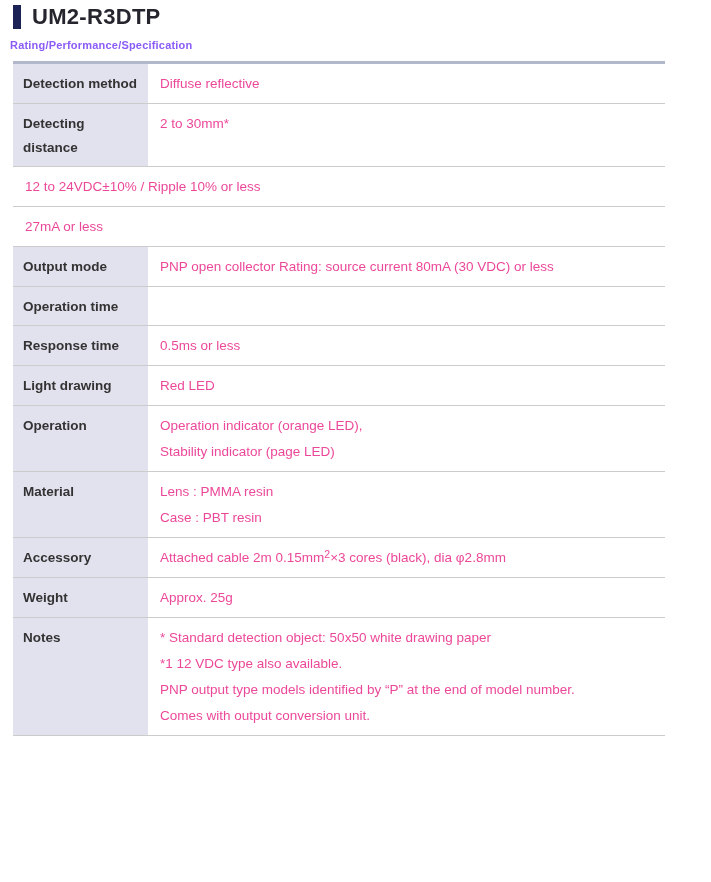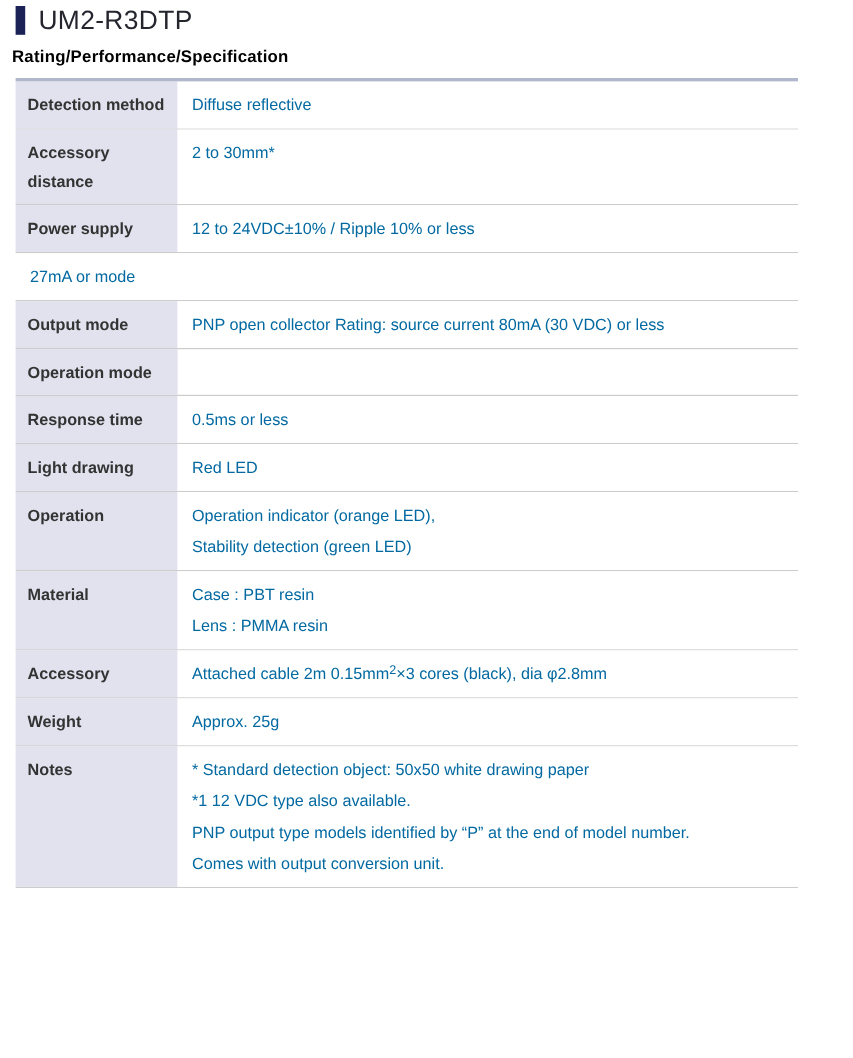--- a/index.html
+++ b/index.html
@@ -20,29 +20,29 @@
   }
   .accent-bar {
     width: 8px;
     height: 24px;
     background: #1a2256;
     margin-right: 11px;
     flex: none;
   }
   .model-title {
     font-size: 22px;
-    font-weight: normal;
+    font-weight: bold;
     color: #25252e;
     margin: 0;
     letter-spacing: 0.3px;
   }
   .section-heading {
-    font-size: 14px;
+    font-size: 11px;
     font-weight: bold;
-    color: #000000;
+    color: #8b5cf6;
     margin: 8px 0 10px 10px;
     letter-spacing: 0.2px;
   }
   .spec-table {
     margin-left: 13px;
     width: 652px;
     border-top: 3px solid #b2b8cb;
   }
   .spec-row {
     display: flex;
@@ -57,21 +57,21 @@
     font-weight: bold;
     line-height: 24px;
     color: #333333;
   }
   .value-cell {
     flex: 1;
     background: #ffffff;
     padding: 7px 10px 6px 12px;
     font-size: 13.5px;
     line-height: 26px;
-    color: #0369a1;
+    color: #ec4899;
   }
   .value-line { white-space: nowrap; }
   .value-line sup {
     font-size: 10.5px;
     line-height: 0;
     vertical-align: 4px;
   }
 </style>
 </head>
 <body>
@@ -83,69 +83,68 @@
   </header>
   <h2 class="section-heading">Rating/Performance/Specification</h2>
   <div class="spec-table" id="spec-table">
       <div class="spec-row">
         <div class="label-cell">Detection method</div>
         <div class="value-cell">
           <div class="value-line">Diffuse reflective</div>
         </div>
       </div>
       <div class="spec-row">
-        <div class="label-cell">Accessory distance</div>
+        <div class="label-cell">Detecting distance</div>
         <div class="value-cell">
           <div class="value-line">2 to 30mm*</div>
         </div>
       </div>
       <div class="spec-row">
-        <div class="label-cell">Power supply</div>
         <div class="value-cell">
           <div class="value-line">12 to 24VDC±10% / Ripple 10% or less</div>
         </div>
       </div>
       <div class="spec-row">
         <div class="value-cell">
-          <div class="value-line">27mA or mode</div>
+          <div class="value-line">27mA or less</div>
         </div>
       </div>
       <div class="spec-row">
         <div class="label-cell">Output mode</div>
         <div class="value-cell">
           <div class="value-line">PNP open collector Rating: source current 80mA (30 VDC) or less</div>
         </div>
       </div>
       <div class="spec-row">
-        <div class="label-cell">Operation mode</div>
+        <div class="label-cell">Operation time</div>
       </div>
       <div class="spec-row">
         <div class="label-cell">Response time</div>
         <div class="value-cell">
           <div class="value-line">0.5ms or less</div>
         </div>
       </div>
       <div class="spec-row">
         <div class="label-cell">Light drawing</div>
         <div class="value-cell">
           <div class="value-line">Red LED</div>
         </div>
       </div>
       <div class="spec-row">
         <div class="label-cell">Operation</div>
         <div class="value-cell">
           <div class="value-line">Operation indicator (orange LED),</div>
-          <div class="value-line">Stability detection (green LED)</div>
+          <div class="value-line">Stability indicator (page LED)</div>
         </div>
       </div>
       <div class="spec-row">
         <div class="label-cell">Material</div>
         <div class="value-cell">
+          <div class="value-line">Lens : PMMA resin</div>
           <div class="value-line">Case : PBT resin</div>
-          <div class="value-line">Lens : PMMA resin</div>
         </div>
       </div>
       <div class="spec-row">
         <div class="label-cell">Accessory</div>
         <div class="value-cell">
           <div class="value-line">Attached cable 2m 0.15mm<sup>2</sup>×3 cores (black), dia φ2.8mm</div>
         </div>
       </div>
       <div class="spec-row">
         <div class="label-cell">Weight</div>

